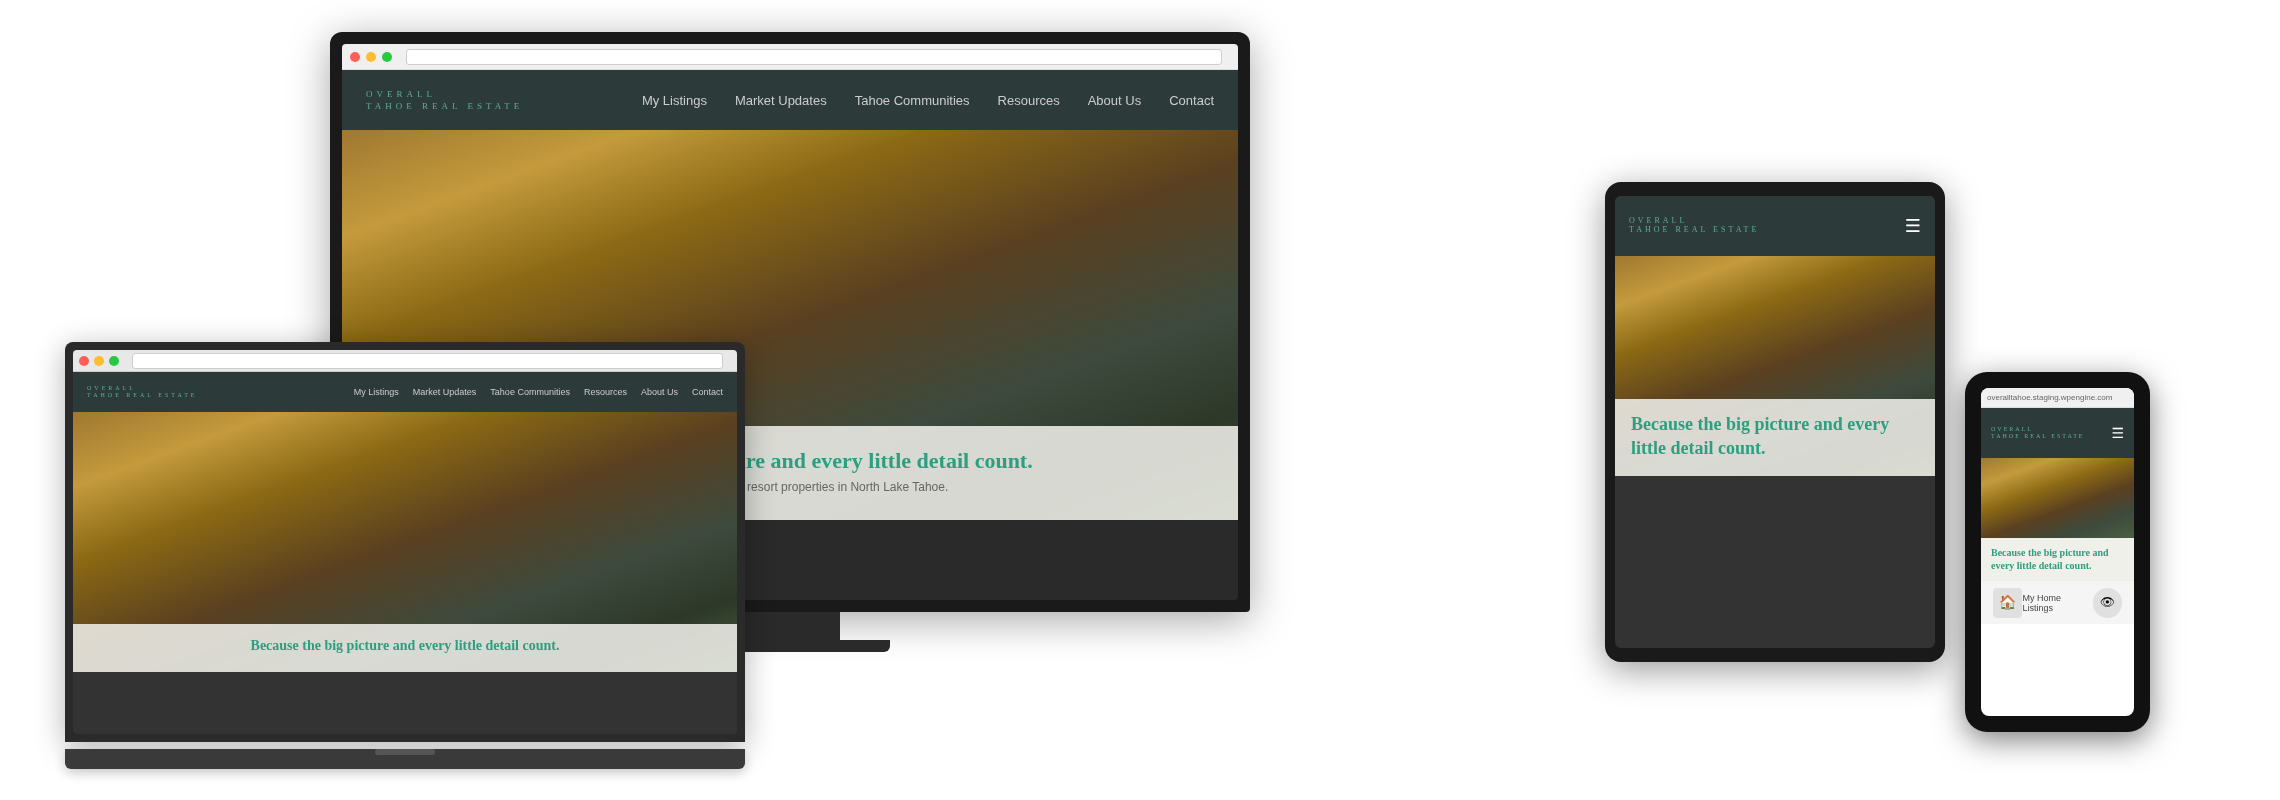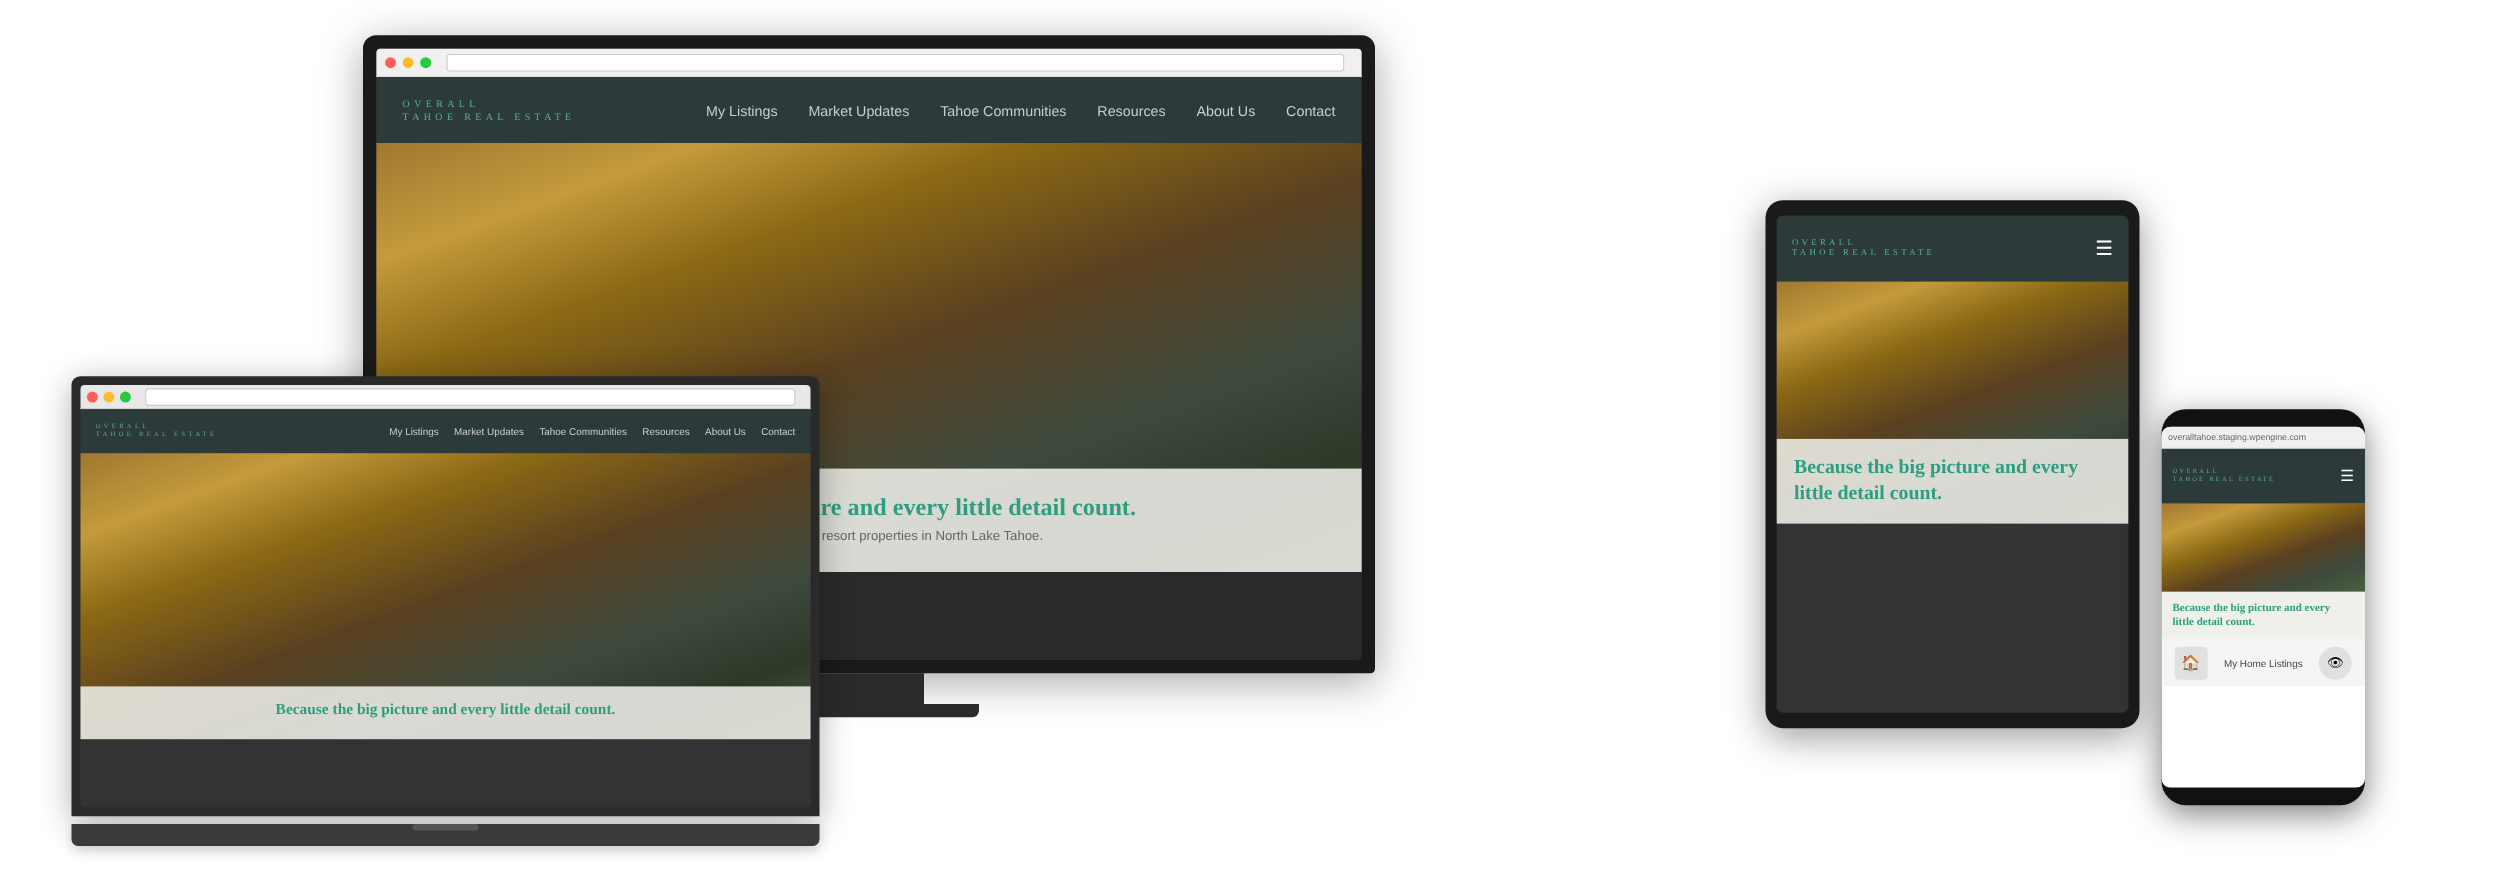--- a/index.html
+++ b/index.html
@@ -130,21 +130,21 @@
       right: 130px;
       top: 350px;
       width: 185px;
       height: 360px;
     }
     .phone-body {
       width: 100%;
       height: 100%;
       background: #111;
       border-radius: 22px;
-      padding: 16px 0;
+      padding: 16px 16px;
       box-shadow: 0 8px 30px rgba(0,0,0,0.5);
     }
     .phone-screen {
       width: 100%;
       height: 100%;
       background: #fff;
       border-radius: 8px;
       overflow: hidden;
     }
     .browser-bar {

